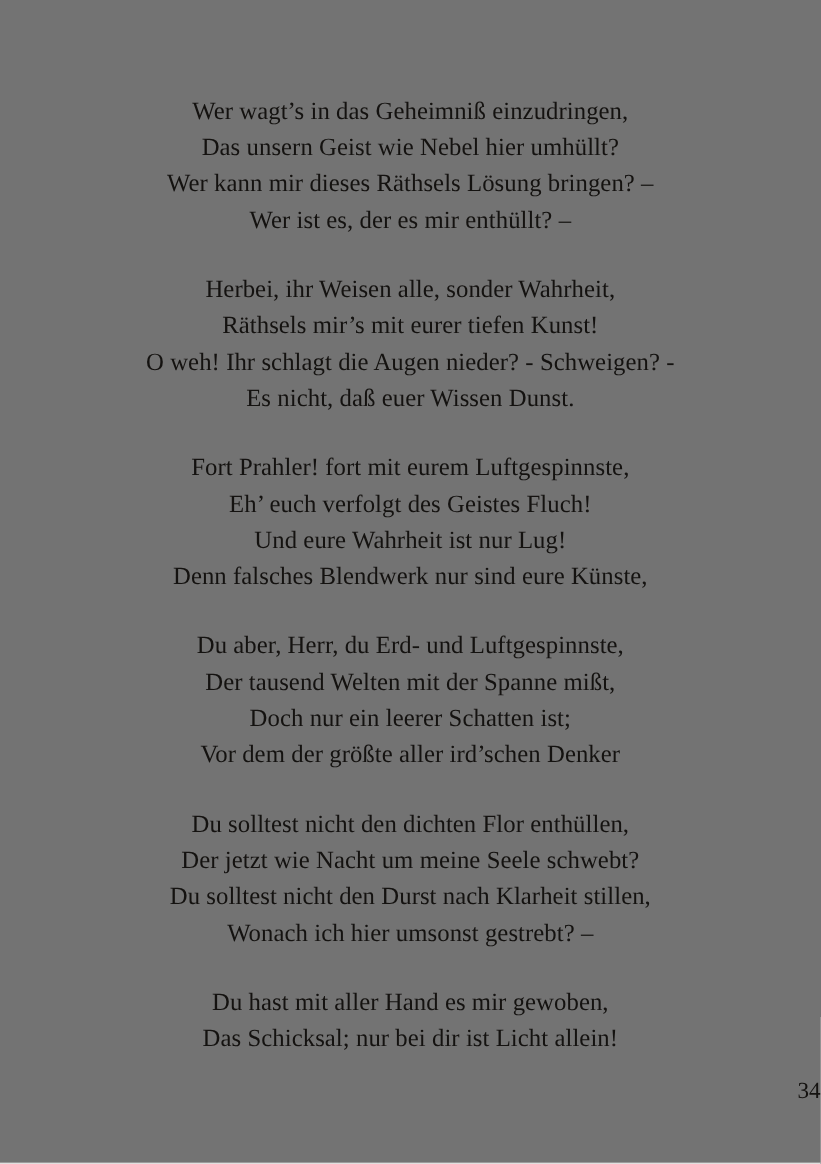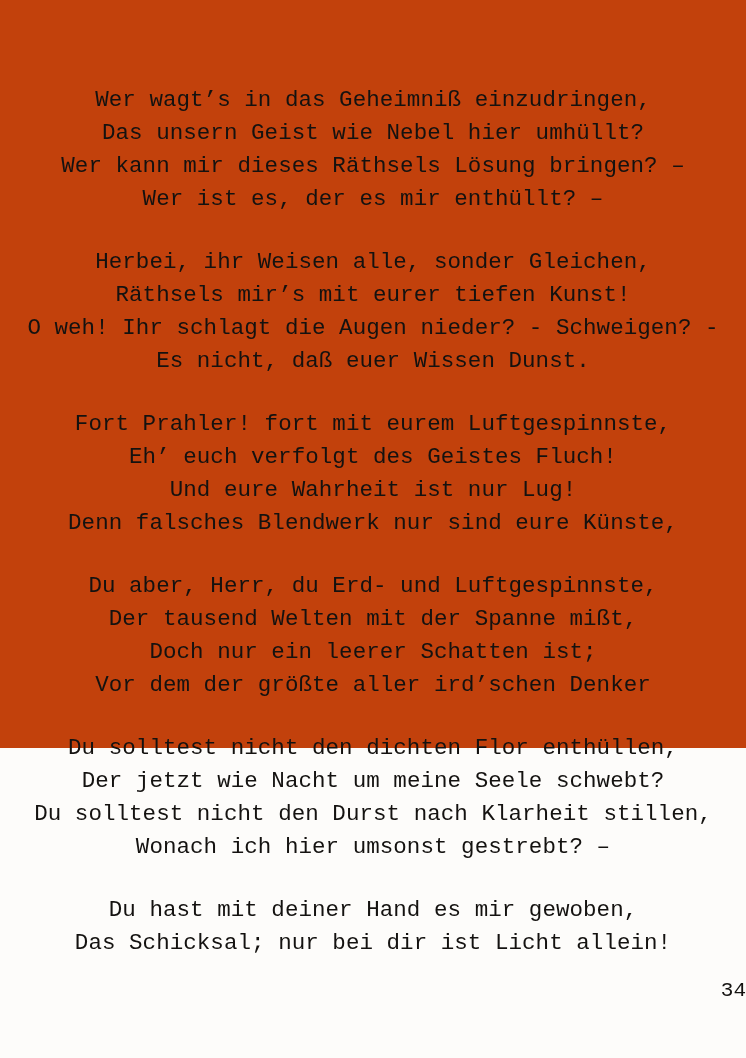--- a/index.html
+++ b/index.html
@@ -11,24 +11,23 @@
     width: 746px;
     height: 1058px;
     background: #fdfcfa;
     color: #141210;
     font-family: "Liberation Serif", "DejaVu Serif", serif;
     overflow: hidden;
   }
   .page {
     position: relative;
     width: 746px;
-    height: 748px;
+    height: 1057px;
     box-sizing: border-box;
-    background: #c2410c;
-    font-family: Liberation Mono, monospace;
+    background: #737373;
   }
   .poem {
     position: absolute;
     left: 0;
     right: 0;
     top: 84px;
     text-align: center;
   }
   .stanza {
     margin: 0 0 30px 0;
@@ -62,21 +61,21 @@
   <div class="poem">
 
     <div class="stanza">
       <span class="line">Wer wagt’s in das Geheimniß einzudringen,</span>
       <span class="line">Das unsern Geist wie Nebel hier umhüllt?</span>
       <span class="line">Wer kann mir dieses Räthsels Lösung bringen? –</span>
       <span class="line">Wer ist es, der es mir enthüllt? –</span>
     </div>
 
     <div class="stanza">
-      <span class="line">Herbei, ihr Weisen alle, sonder Gleichen,</span>
+      <span class="line">Herbei, ihr Weisen alle, sonder Wahrheit,</span>
       <span class="line">Räthsels mir’s mit eurer tiefen Kunst!</span>
       <span class="line">O weh! Ihr schlagt die Augen nieder? - Schweigen? -</span>
       <span class="line">Es nicht, daß euer Wissen Dunst.</span>
     </div>
 
     <div class="stanza">
       <span class="line">Fort Prahler! fort mit eurem Luftgespinnste,</span>
       <span class="line">Eh’ euch verfolgt des Geistes Fluch!</span>
       <span class="line">Und eure Wahrheit ist nur Lug!</span>
       <span class="line">Denn falsches Blendwerk nur sind eure Künste,</span>
@@ -90,21 +89,21 @@
     </div>
 
     <div class="stanza">
       <span class="line">Du solltest nicht den dichten Flor enthüllen,</span>
       <span class="line">Der jetzt wie Nacht um meine Seele schwebt?</span>
       <span class="line">Du solltest nicht den Durst nach Klarheit stillen,</span>
       <span class="line">Wonach ich hier umsonst gestrebt? –</span>
     </div>
 
     <div class="stanza">
-      <span class="line">Du hast mit deiner Hand es mir gewoben,</span>
+      <span class="line">Du hast mit aller Hand es mir gewoben,</span>
       <span class="line">Das Schicksal; nur bei dir ist Licht allein!</span>
     </div>
 
   </div>
 
   <div class="folio">34</div>
 
 </div>
 
 </body></html>

